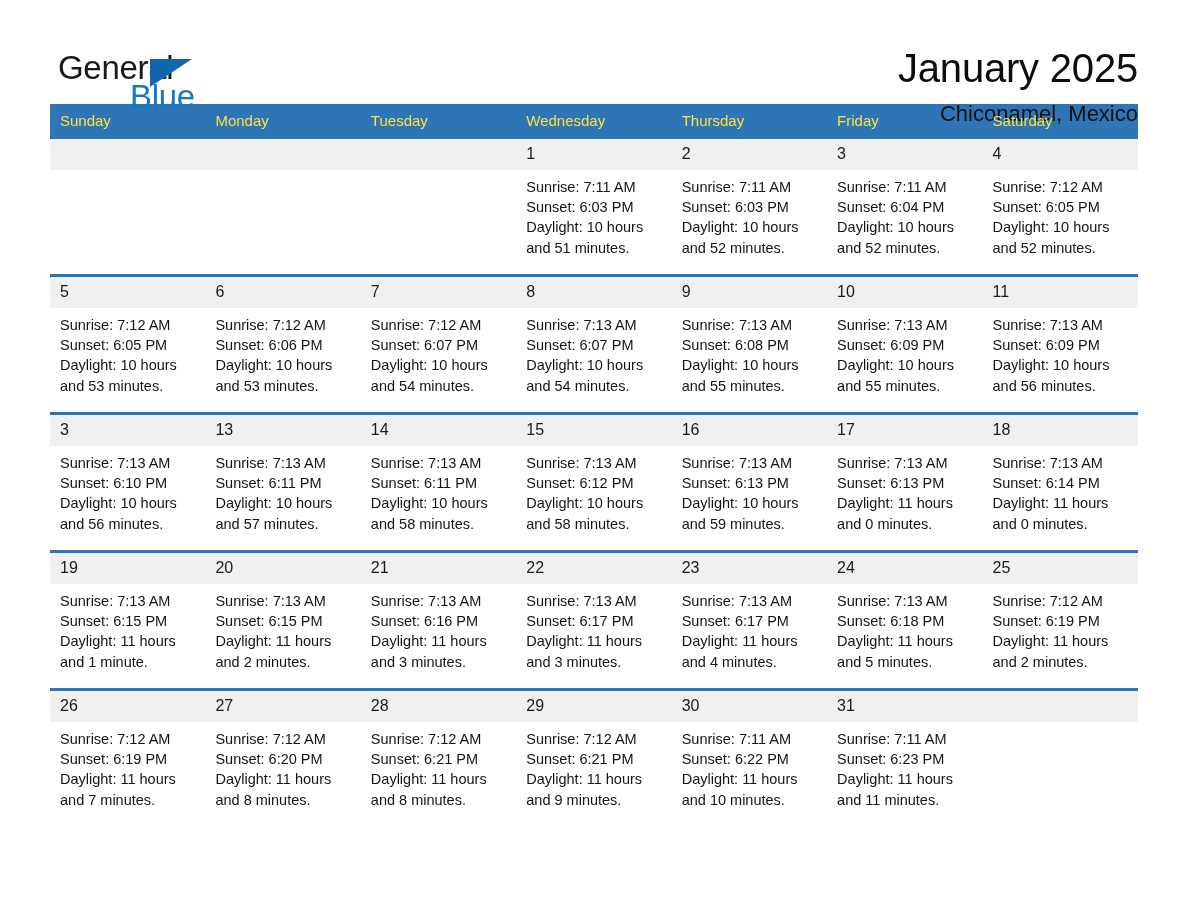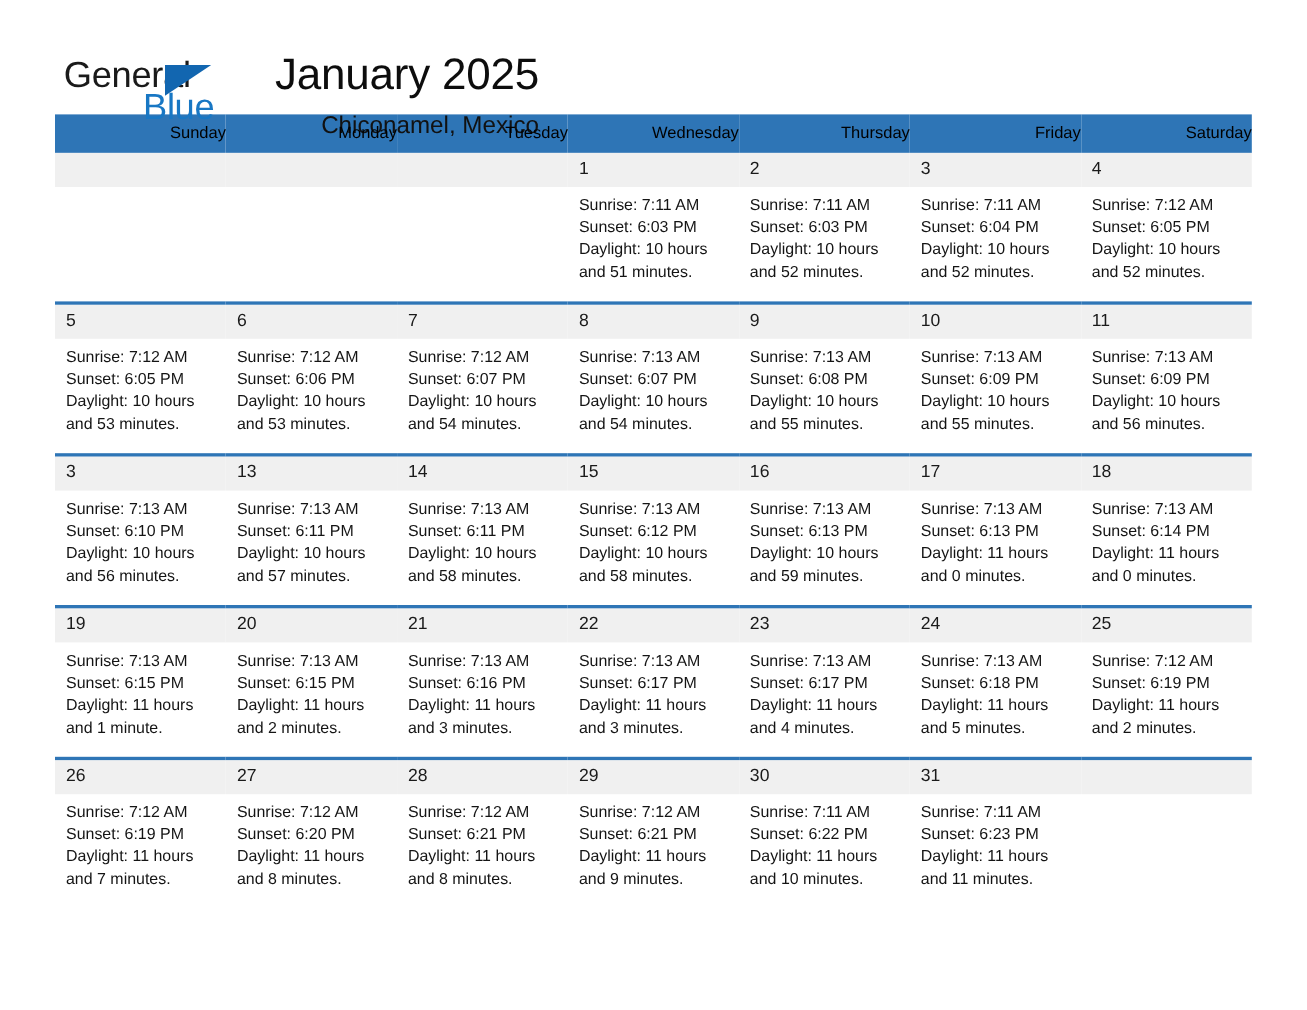--- a/index.html
+++ b/index.html
@@ -19,20 +19,21 @@
     width: 1188px;
     height: 918px;
     box-sizing: border-box;
     padding: 0 50px;
   }
 
   
   .top {
     display: flex;
     align-items: flex-start;
+    justify-content: space-between;
     padding-top: 44px;
     height: 104px;
     box-sizing: border-box;
   }
   .logo {
     position: relative;
     width: 200px;
     height: 76px;
     user-select: none;
   }
@@ -84,25 +85,25 @@
   }
 
   
   .calendar {
     width: 1088px;
     border-collapse: collapse;
     table-layout: fixed;
   }
   .dow-row th {
     background: #2e75b6;
-    color: #000000;
+    color: #fde047;
     font-weight: normal;
     font-size: 15px;
     line-height: 18px;
-    text-align: right;
+    text-align: left;
     padding: 8px 0 9px 10px;
     height: 18px;
     border: none;
   }
   .week-row > td {
     vertical-align: top;
     padding: 0;
     border: none;
     border-top: 3px solid #2e75b6;
     height: 135px;

